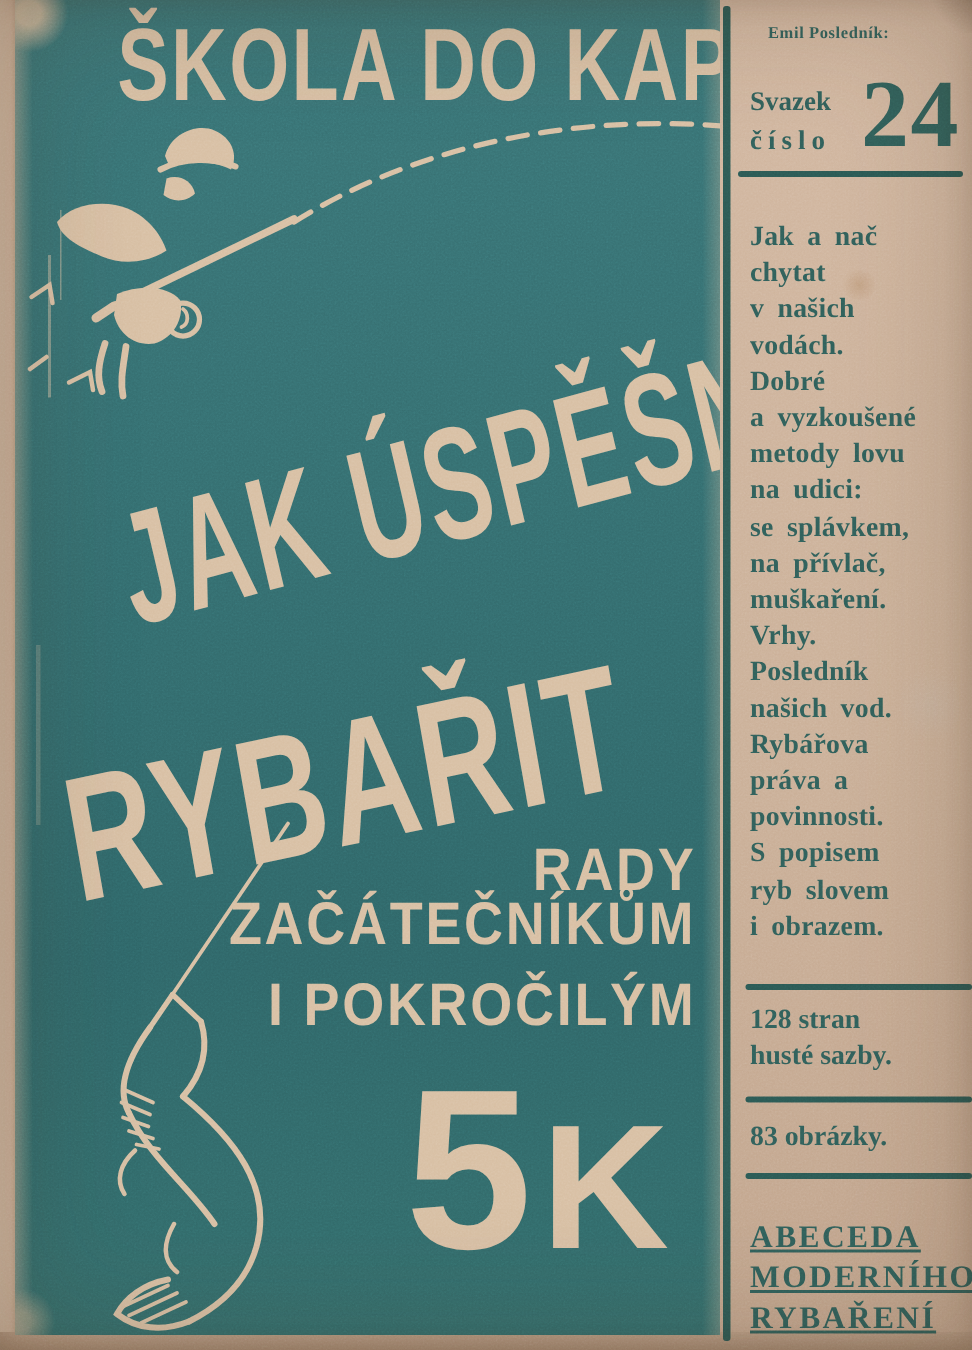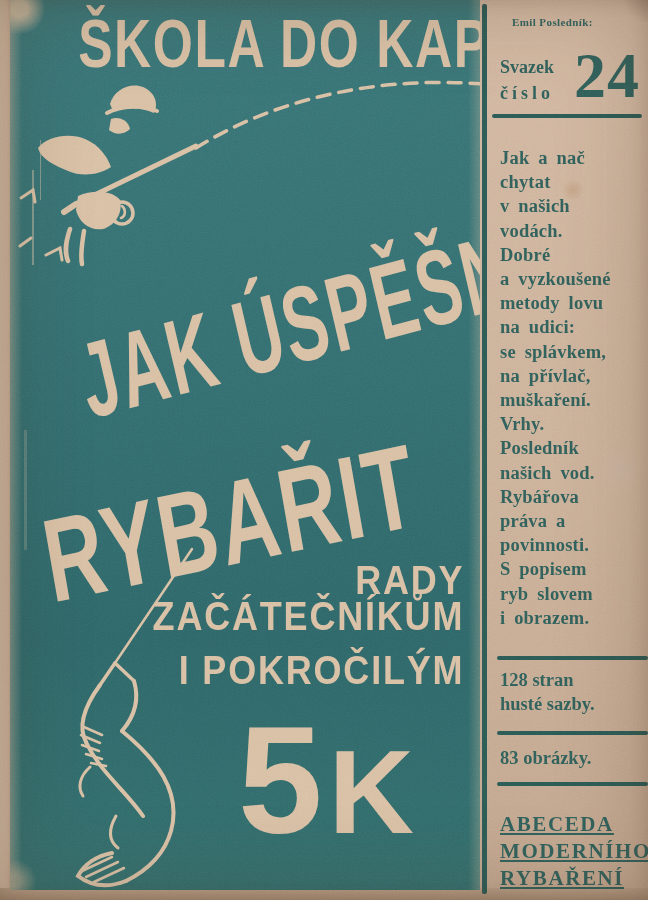--- a/index.html
+++ b/index.html
@@ -42,21 +42,21 @@
   }
   .title-2 .tall{display:inline-block;transform:scale(.82,1.18) skewX(-3deg);transform-origin:center;letter-spacing:3px;}
   .subtitle-line{
     position:absolute;right:16px;font-weight:bold;font-size:40px;line-height:44px;
     white-space:nowrap;text-align:right;
   }
   .subtitle-line .cnd{display:inline-block;transform:scale(.9,1);transform-origin:right center;letter-spacing:2px;}
   .sub1{top:558px;} .sub2{top:594px;} .sub3{top:648px;}
   .price{
     position:absolute;right:34px;top:700px;width:240px;height:172px;
-    text-align:center;white-space:nowrap;font-weight:bold;
+    text-align:right;white-space:nowrap;font-weight:bold;
   }
   .price .p5{font-size:152px;line-height:160px;vertical-align:baseline;letter-spacing:6px;}
   .price .pk{font-size:118px;line-height:160px;vertical-align:baseline;}
   .art{position:absolute;}
   
   .vrule{position:absolute;left:482px;top:4px;width:5px;height:890px;background:#2d5a55;border-radius:2px;}
   .side{position:absolute;left:492px;top:0;width:156px;height:900px;color:#305f5a;
     font-family:"Liberation Serif",serif;font-weight:bold;}
   .side .hline{position:absolute;height:4px;background:#2b5954;border-radius:2px;}
   .rule1{left:0;top:114px;width:150px;}

